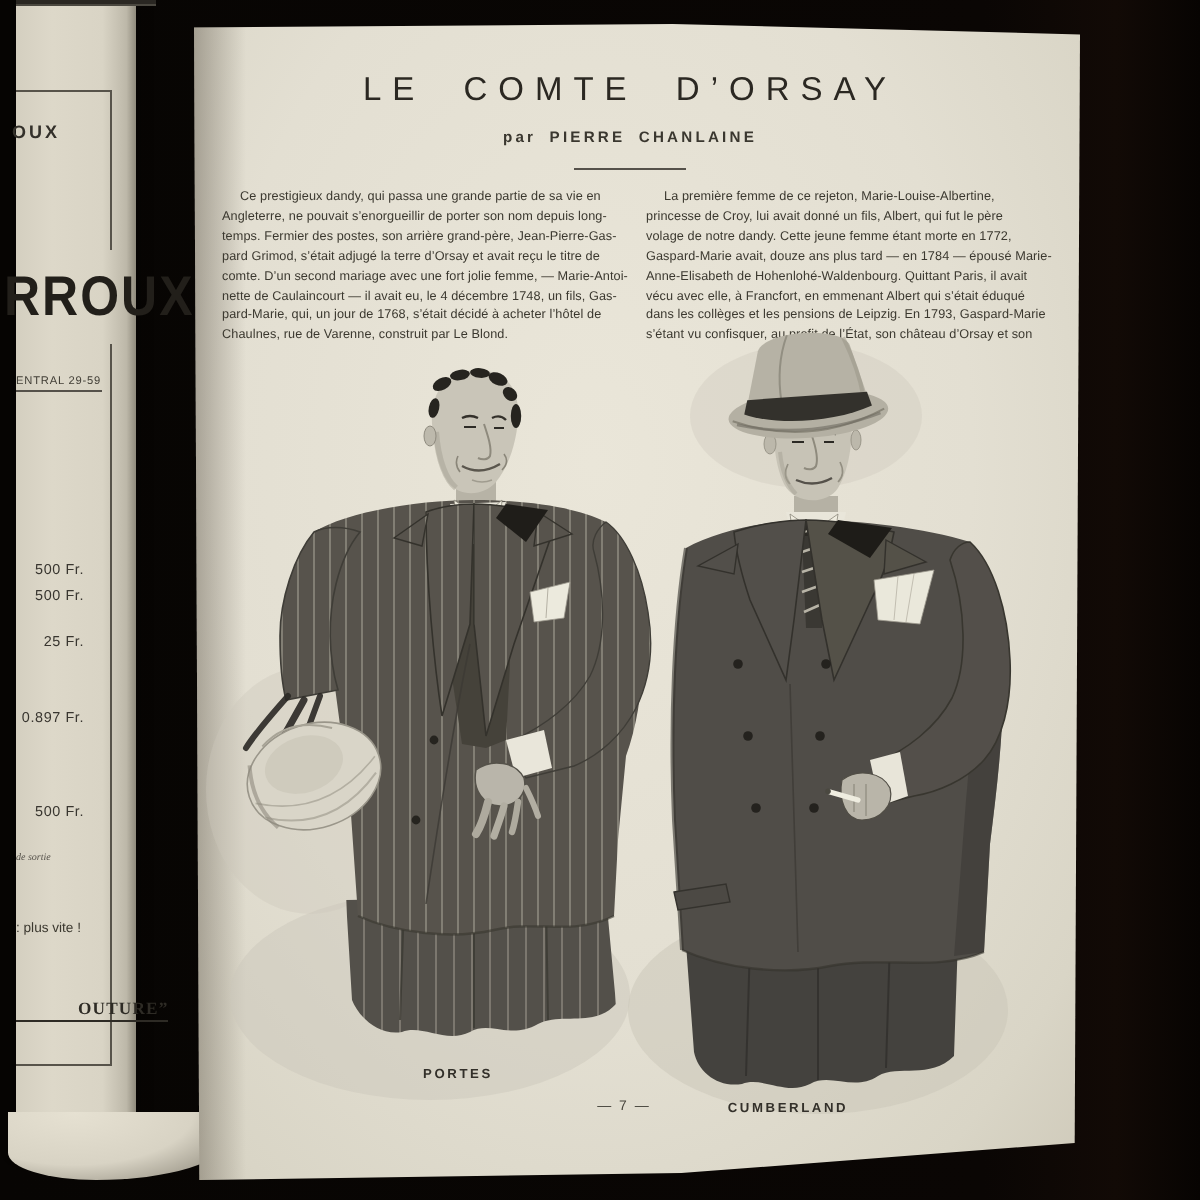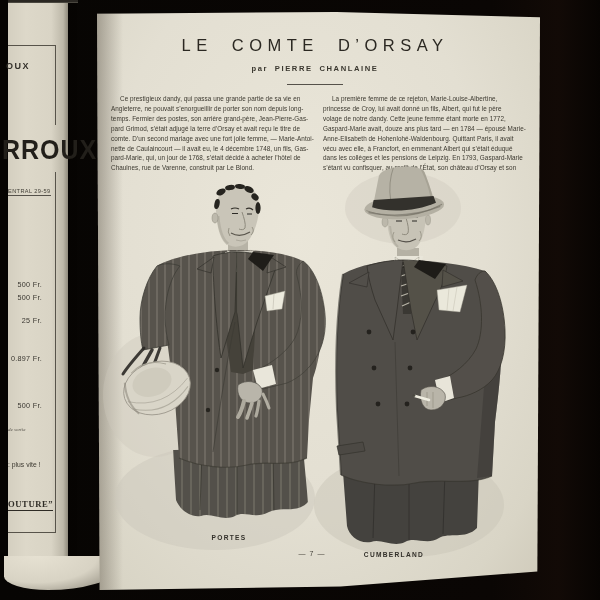--- a/index.html
+++ b/index.html
@@ -26,21 +26,21 @@
     transform:scaleY(1.12);transform-origin:top left;font-stretch:condensed;}
   #ad-brand-rule1{left:-6px;top:163px;width:70px;height:2.2px;background:#2a2722;}
   #ad-brand-rule2{left:-6px;top:167px;width:70px;height:.8px;background:#4a473f;}
   #ad-phone{left:0px;top:188px;font-size:5.6px;letter-spacing:.4px;color:#413e36;
     border-bottom:.7px solid #55514a;padding-bottom:1px;}
   .ad-price{position:absolute;right:26px;width:58px;text-align:right;font-size:7.2px;
     font-weight:normal;color:#393630;letter-spacing:.3px;}
   #ad-note{left:0;top:427px;font-size:5px;font-style:italic;color:#55514a;font-family:"Liberation Serif",serif;}
   #ad-slogan{left:0;top:461px;font-size:6.8px;color:#3b382f;}
   #ad-footer{left:0;top:499px;font-size:8.6px;font-weight:bold;letter-spacing:.6px;color:#2e2b25;
-    font-family:"Liberation Serif",serif;border-bottom:1.4px solid #2e2b25;padding-bottom:1px;}
+    font-family:"Liberation Serif",serif;border-bottom:1.4px solid #2e2b25;padding-bottom:1px;padding-left:31px;}
   
   #right-page{
     position:absolute;left:97px;top:12px;width:443px;height:578px;
     background:
       radial-gradient(ellipse at 45% 38%, #eae6d9 0%, #e3dfd2 55%, #d9d5c6 85%, #cfcaba 100%);
     clip-path:polygon(0% 0.3%, 54% 0%, 100% 0.9%, 99.4% 96.8%, 55% 99.4%, 0.6% 100%);
     box-shadow:4px 6px 14px rgba(0,0,0,.55);
   }
   #right-page::before{ 
     content:"";position:absolute;left:0;top:0;width:26px;height:100%;

